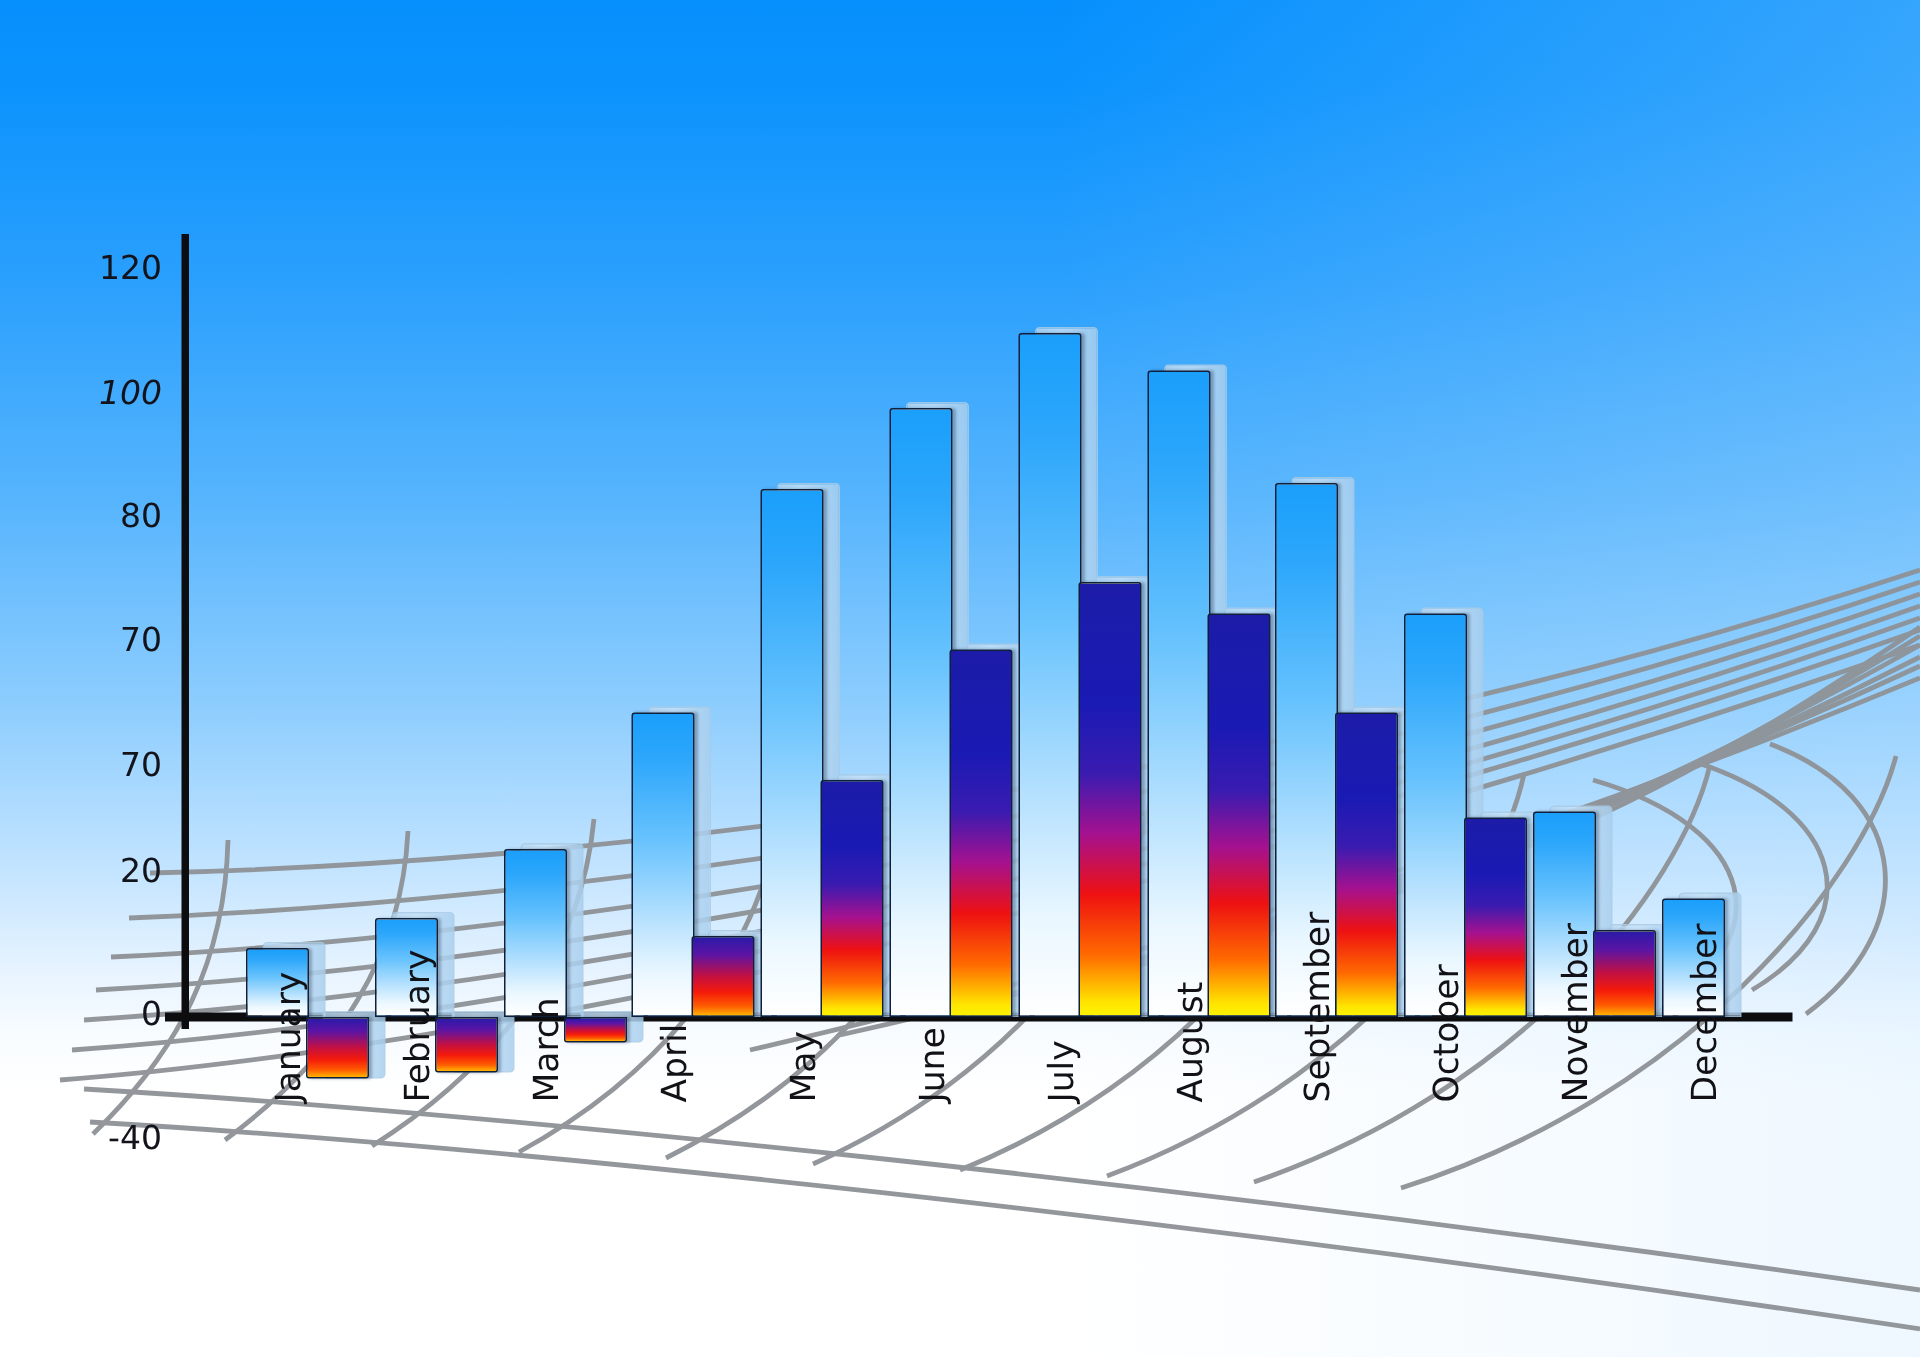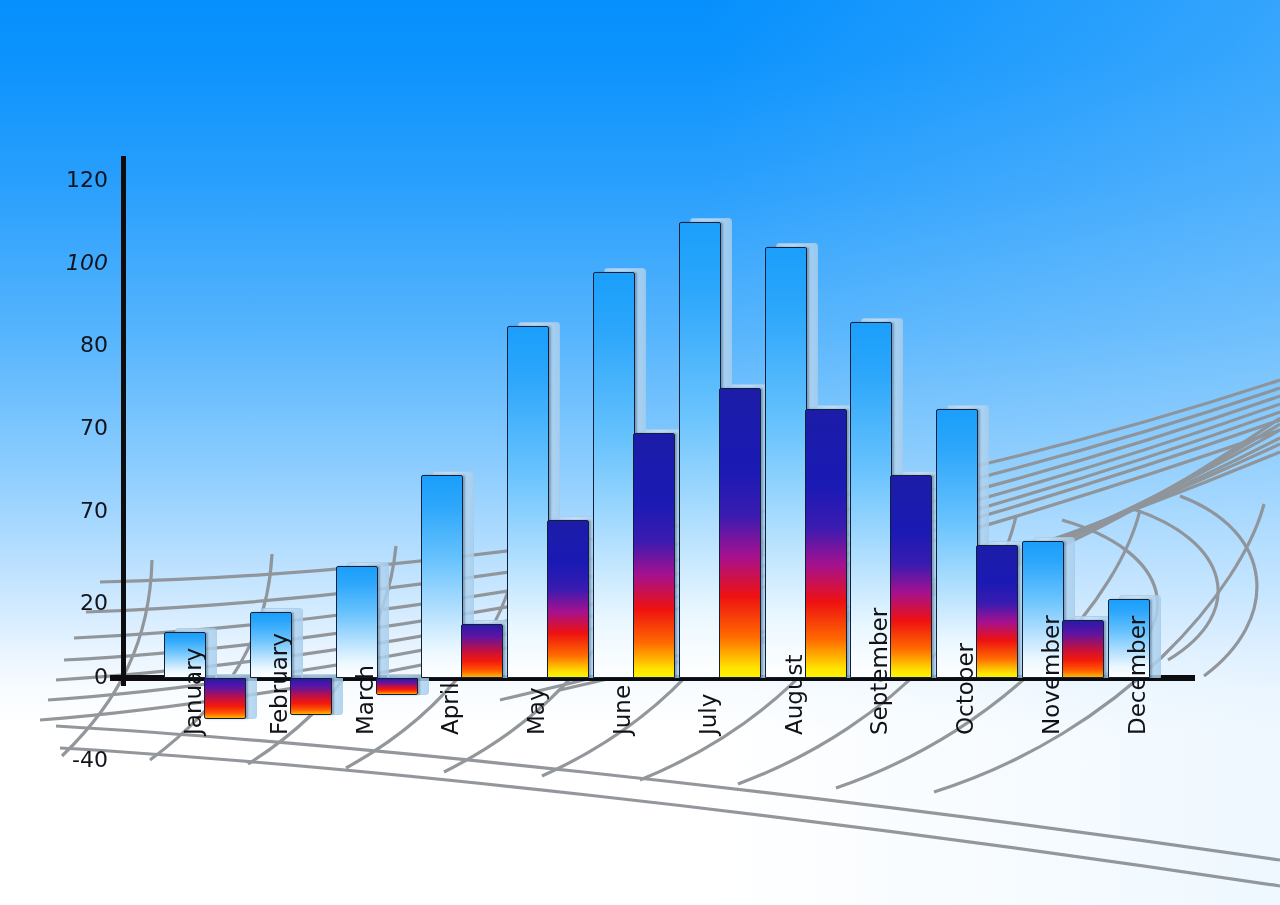--- a/index.html
+++ b/index.html
@@ -154,21 +154,21 @@
 
   <div class="plot" id="plot">
     <div class="y-axis"></div>
     <div class="x-axis"></div>
     <div id="yticks">
         <div class="ytick" style="left: 48px; top: 166.6px;">120</div>
         <div class="ytick" style="left: 48px; top: 249.5px; font-style: italic;">100</div>
         <div class="ytick" style="left: 48px; top: 332.4px;">80</div>
         <div class="ytick" style="left: 48px; top: 415.3px;">70</div>
         <div class="ytick" style="left: 48px; top: 498.2px;">70</div>
-        <div class="ytick" style="left: 48px; top: 590px;">20</div>
+        <div class="ytick" style="left: 48px; top: 569px;">20</div>
         <div class="ytick" style="left: 48px; top: 664px;">0</div>
         <div class="ytick" style="left: 48px; top: 746.9px;">-40</div>
       </div>
     <div id="bars">
         <div class="shadow-bar" style="left: 175px; width: 42px; top: 628.405px; height: 49.595px;"></div>
         <div class="main-bar fill-blue" style="left: 164px; width: 42px; top: 632.405px; height: 45.595px;"></div>
         <div class="shadow-bar neg" style="left: 215px; width: 42px; top: 674px; height: 45.45px;"></div>
         <div class="main-bar fill-hot-short neg" style="left: 204px; width: 42px; top: 678px; height: 41.45px;"></div>
         <div class="shadow-bar" style="left: 260.8px; width: 42px; top: 607.68px; height: 70.32px;"></div>
         <div class="main-bar fill-blue" style="left: 249.8px; width: 42px; top: 611.68px; height: 66.32px;"></div>

